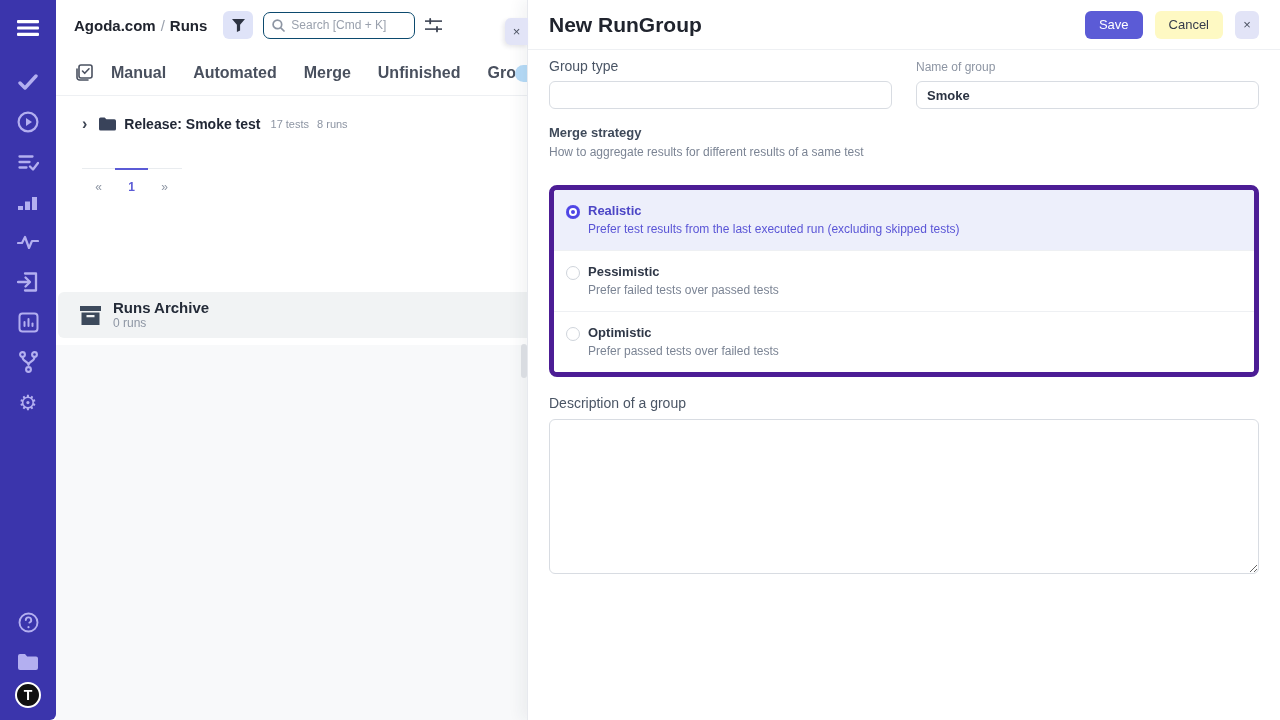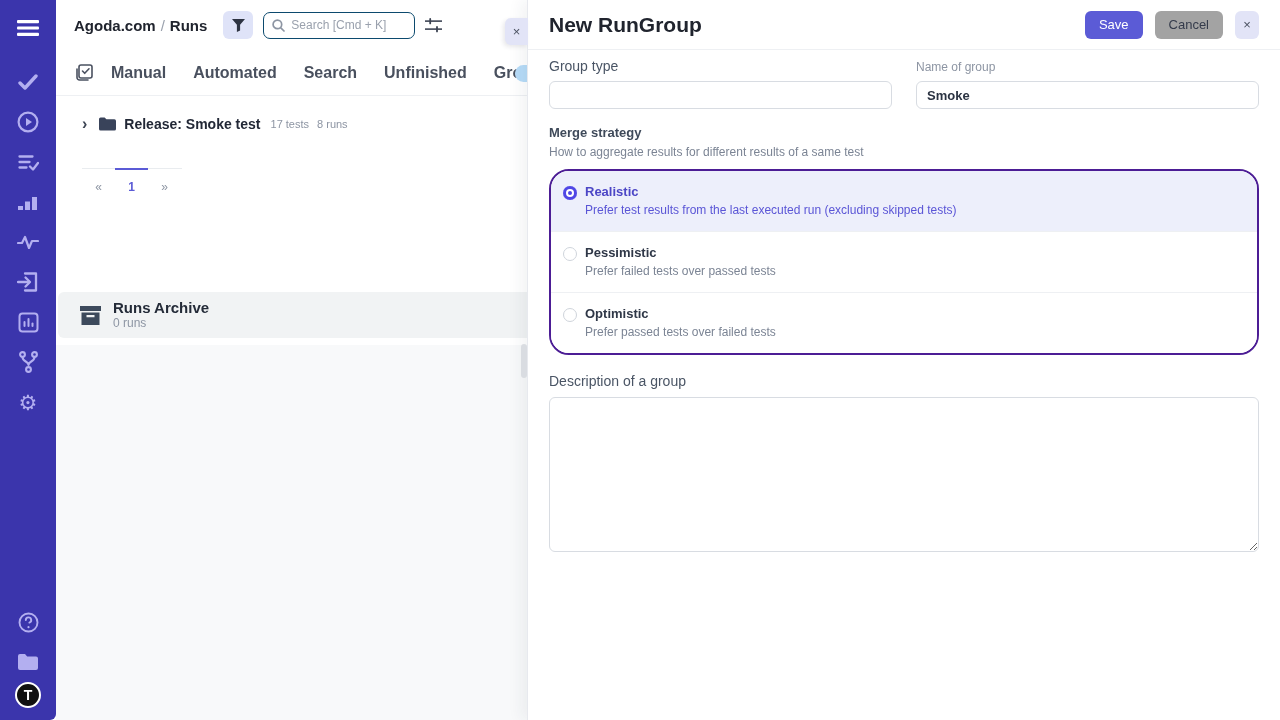--- a/index.html
+++ b/index.html
@@ -78,35 +78,35 @@
     cursor:pointer; box-shadow:-2px 2px 4px rgba(40,44,63,.10); }
   .drawer-grip { position:absolute; left:-7px; top:344px; width:6px; height:34px;
     background:#d9dce1; border-radius:3px; cursor:col-resize; }
 
   .drawer-header { display:flex; align-items:center; height:50px; padding:0 21px;
     border-bottom:1px solid #eef0f3; }
   .drawer-title { font-size:21px; font-weight:bold; color:#20242e; flex:1; }
   .btn { height:28px; border:none; border-radius:6px; font-size:13px; cursor:pointer;
     font-family:"Liberation Sans",sans-serif; }
   .btn-save { background:#5b5bd6; color:#fff; padding:0 14px; }
-  .btn-cancel { background:#a3a3a3; color:#343b4b; padding:0 14px; margin-left:12px; }
+  .btn-cancel { background:#fef9c3; color:#343b4b; padding:0 14px; margin-left:12px; }
   .btn-x { background:#e2e4f7; color:#4a5160; width:24px; margin-left:12px; }
 
   .drawer-body { padding:8px 21px 0; }
   .form-grid { display:grid; grid-template-columns:1fr 1fr; column-gap:24px; }
   .field-label-dark { font-size:14px; color:#4a5565; margin:0 0 7px; display:block; }
   .field-label-gray { font-size:12px; color:#8d95a3; margin:2px 0 7px; display:block; }
   .text-input { width:100%; height:28px; border:1px solid #d8dce2; border-radius:6px;
     padding:0 10px; font-size:13px; font-weight:600; color:#2b3342; outline:none;
     font-family:"Liberation Sans",sans-serif; }
 
   .merge-label { font-size:13px; font-weight:bold; color:#3f4a5a; margin-top:16px; }
   .merge-hint { font-size:12px; color:#7b8494; margin-top:5px; }
 
-  .options-card { border:2px solid #4c1d95; border-radius:20px; margin-top:10px; overflow:hidden; }
+  .options-card { border:5px solid #4c1d95; border-radius:8px; margin-top:26px; overflow:hidden; }
   .option-row { display:flex; align-items:flex-start; padding:13px 16px 14px 12px;
     border-bottom:1px solid #eef0f3; cursor:pointer; background:#fff; }
   .option-row:last-child { border-bottom:none; }
   .option-row.selected { background:#edeffb; }
   .radio { width:14px; height:14px; border-radius:50%; border:1px solid #cfd4db;
     margin:2px 8px 0 0; flex:0 0 14px; background:#fff; }
   .option-row.selected .radio { border:none; background:#4f46e5;
     box-shadow:inset 0 0 0 3px #4f46e5, inset 0 0 0 5px #fff; }
   .option-title { font-size:13px; font-weight:600; color:#2f3747; }
   .option-desc { font-size:12px; color:#7b8494; margin-top:4px; }
@@ -235,21 +235,21 @@
     <div class="lp-tabs">
       <span class="tab-check">
         <svg width="17" height="17" viewBox="0 0 17 17" fill="none" stroke="currentColor" stroke-width="1.6" stroke-linejoin="round">
             <rect x="3" y="1" width="13" height="13" rx="2"></rect>
             <path d="M6.5 7 l2.2 2.3 L13 4.8" stroke-linecap="round"></path>
             <path d="M1 5 v8.5 a2.5 2.5 0 0 0 2.5 2.5 H12" stroke-linecap="round"></path>
           </svg>
       </span>
       <span class="lp-tab">Manual</span>
       <span class="lp-tab">Automated</span>
-      <span class="lp-tab">Search</span>
+      <span class="lp-tab">Merge</span>
       <span class="lp-tab">Unfinished</span>
       <span class="lp-tab">Groups</span>
       <span class="sev-badge">Severity</span>
       <span class="cut-badge"></span>
     </div>
 
     <div class="tree-row">
       <span class="tree-chevron">›</span>
       <span class="tree-folder">
         <svg width="17" height="14" viewBox="0 0 17 14" fill="currentColor">

